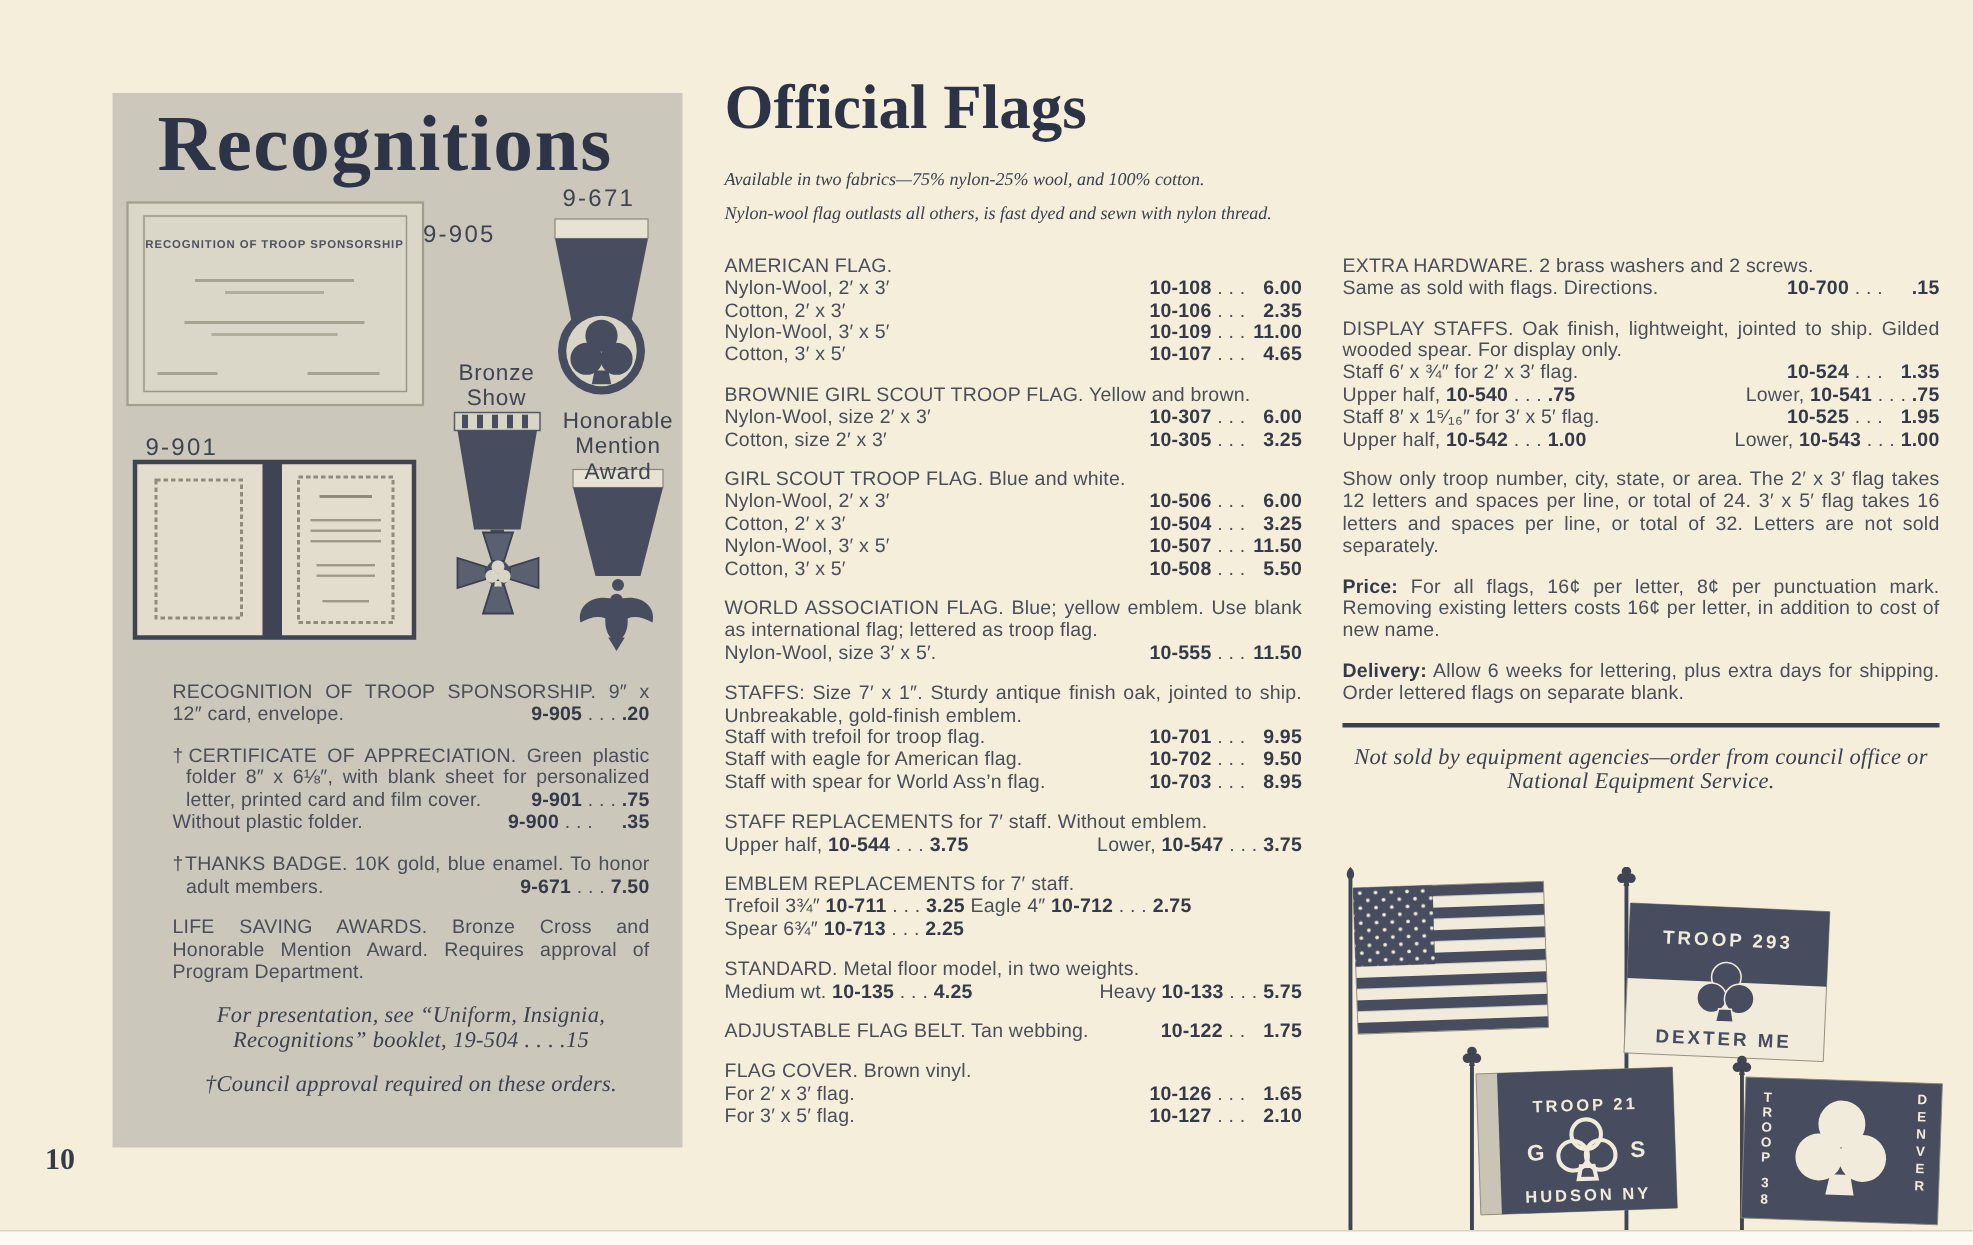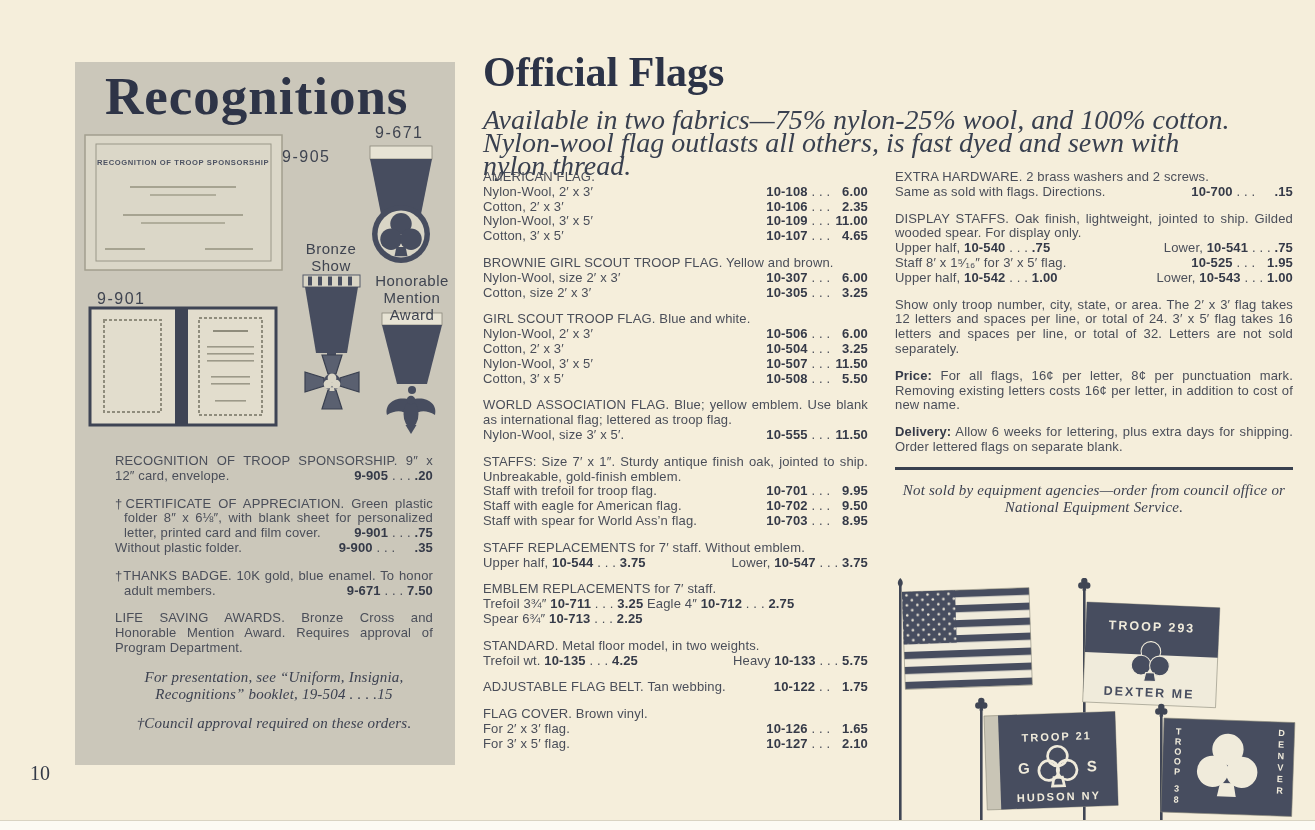--- a/index.html
+++ b/index.html
@@ -26,26 +26,26 @@
   .pg{white-space:nowrap}
   .pg .price{font-weight:700;color:#353a48}
   .row:not(.pair) .pg .price{display:inline-block;min-width:34px;text-align:right}
   .fr{float:right}
   .rule{height:3px;background:#39404f;margin:5px 0 3px}
   
   .headline{position:absolute;left:483px;top:48px;font-family:"Liberation Serif","DejaVu Serif",serif;
         font-weight:bold;font-size:42px;color:#2c3347}
   .subtitle{position:absolute;left:483px;top:108px;width:748px;
         font-family:"Liberation Serif","DejaVu Serif",serif;font-style:italic;
-        font-size:28px;line-height:23px;color:#39404f}
+        font-size:12px;line-height:23px;color:#39404f}
   .col{position:absolute;top:170px}
   #mid-col{left:483px;width:385px}
   #right-col{left:895px;width:398px}
   .page-number{position:absolute;left:30px;top:762px;font-family:"Liberation Serif","DejaVu Serif",serif;
-        font-weight:normal;font-size:20px;color:#343a48}
+        font-weight:bold;font-size:20px;color:#343a48}
   .bottom-strip{position:absolute;left:0;right:0;bottom:0;height:9px;background:#fcfaf3;
         border-top:1px solid #d9d3c2;z-index:5}
   .flags-art{position:absolute;left:888px;top:578px;z-index:1}
   .flag-text{font-family:"Liberation Sans","DejaVu Sans",sans-serif;font-weight:bold}
   .cert-title-text{font-family:"Liberation Sans","DejaVu Sans",sans-serif;font-weight:bold;
         letter-spacing:0.6px}
 </style>
 </head>
 <body>
 
@@ -249,21 +249,21 @@
         </div>
       </div>
       <div class="sec">
         <div class="ln"><span>EMBLEM REPLACEMENTS for 7′ staff.</span></div>
         <div class="ln"><span>Trefoil 3¾″ </span><span class="b">10-711</span><span> . . . </span><span class="b">3.25</span><span> Eagle 4″ </span><span class="b">10-712</span><span> . . . </span><span class="b">2.75</span></div>
         <div class="ln"><span>Spear 6¾″ </span><span class="b">10-713</span><span> . . . </span><span class="b">2.25</span></div>
       </div>
       <div class="sec">
         <div class="ln"><span>STANDARD. Metal floor model, in two weights.</span></div>
         <div class="row pair">
-          <span class="pg"><span>Trefoil wt. </span><span class="b">10-135</span><span> . . . </span><span class="price">4.25</span></span>
+          <span class="pg"><span>Medium wt. </span><span class="b">10-135</span><span> . . . </span><span class="price">4.25</span></span>
           <span class="pg"><span>Heavy </span><span class="b">10-133</span><span> . . . </span><span class="price">5.75</span></span>
         </div>
       </div>
       <div class="sec">
         <div class="row">
           <span>ADJUSTABLE FLAG BELT. Tan webbing.</span>
           <span class="pg"><span class="b">10-122</span><span> . . </span><span class="price">1.75</span></span>
         </div>
       </div>
       <div class="sec">
@@ -281,20 +281,24 @@
   <div class="col" id="right-col">
       <div class="sec">
         <div class="ln"><span>EXTRA HARDWARE. 2 brass washers and 2 screws.</span></div>
         <div class="row">
           <span>Same as sold with flags. Directions.</span>
           <span class="pg"><span class="b">10-700</span><span> . . . </span><span class="price">.15</span></span>
         </div>
       </div>
       <div class="sec">
         <div class="ln"><span>DISPLAY STAFFS. Oak finish, lightweight, jointed to ship. Gilded wooded spear. For display only.</span></div>
+        <div class="row">
+          <span>Staff 6′ x ¾″ for 2′ x 3′ flag.</span>
+          <span class="pg"><span class="b">10-524</span><span> . . . </span><span class="price">1.35</span></span>
+        </div>
         <div class="row pair">
           <span class="pg"><span>Upper half, </span><span class="b">10-540</span><span> . . . </span><span class="price">.75</span></span>
           <span class="pg"><span>Lower, </span><span class="b">10-541</span><span> . . . </span><span class="price">.75</span></span>
         </div>
         <div class="row">
           <span>Staff 8′ x 1⁵⁄₁₆″ for 3′ x 5′ flag.</span>
           <span class="pg"><span class="b">10-525</span><span> . . . </span><span class="price">1.95</span></span>
         </div>
         <div class="row pair">
           <span class="pg"><span>Upper half, </span><span class="b">10-542</span><span> . . . </span><span class="price">1.00</span></span>

